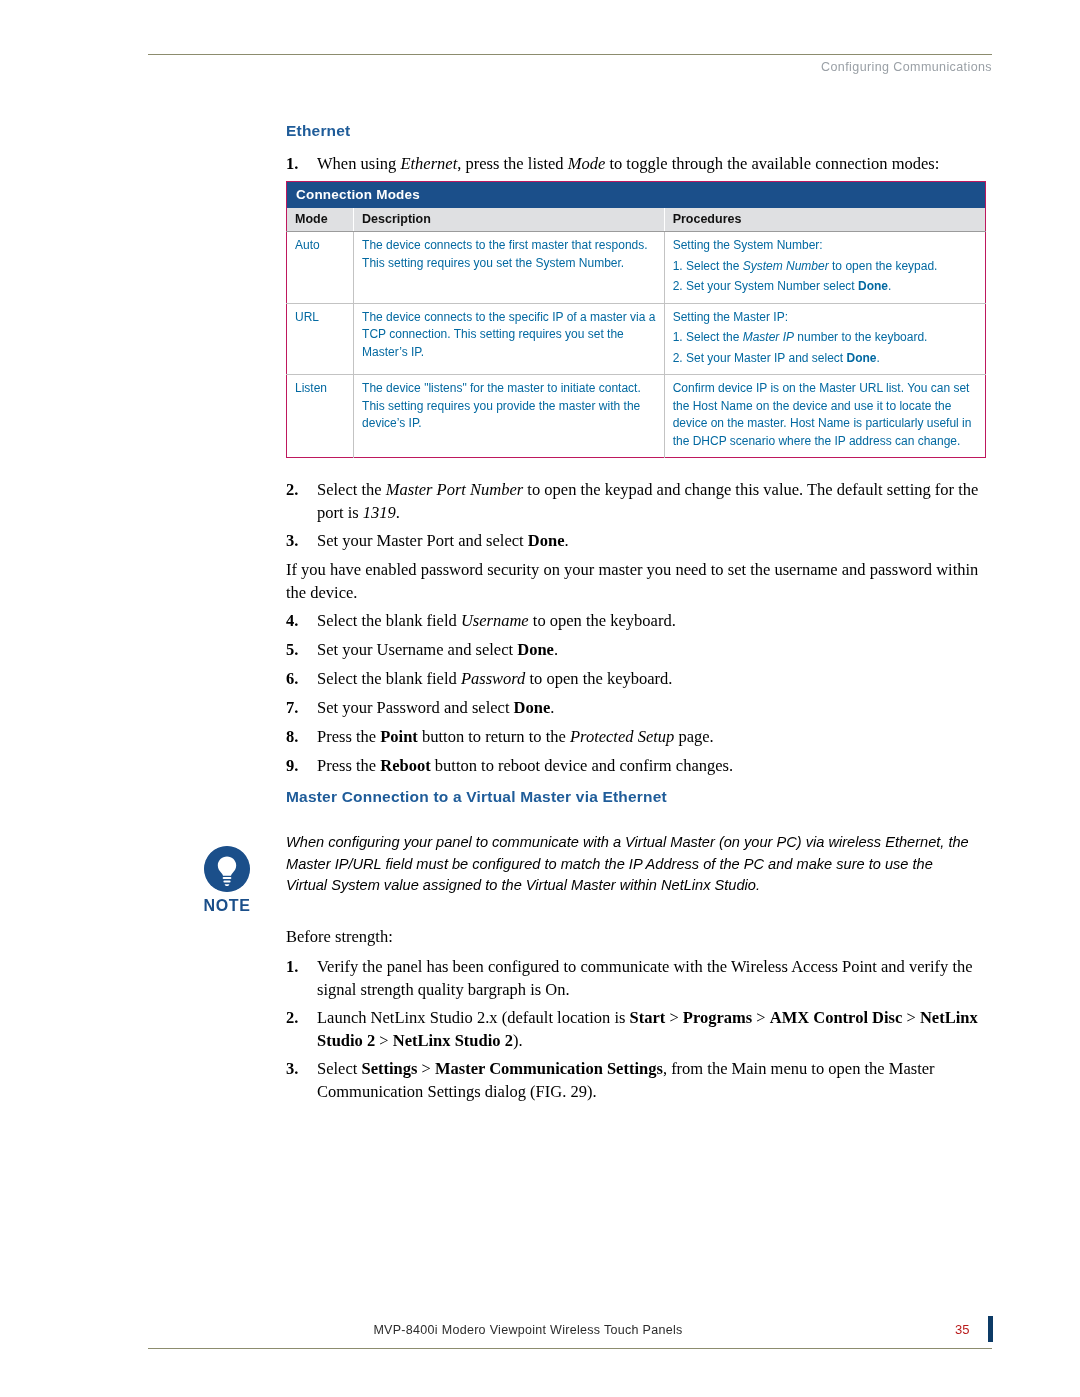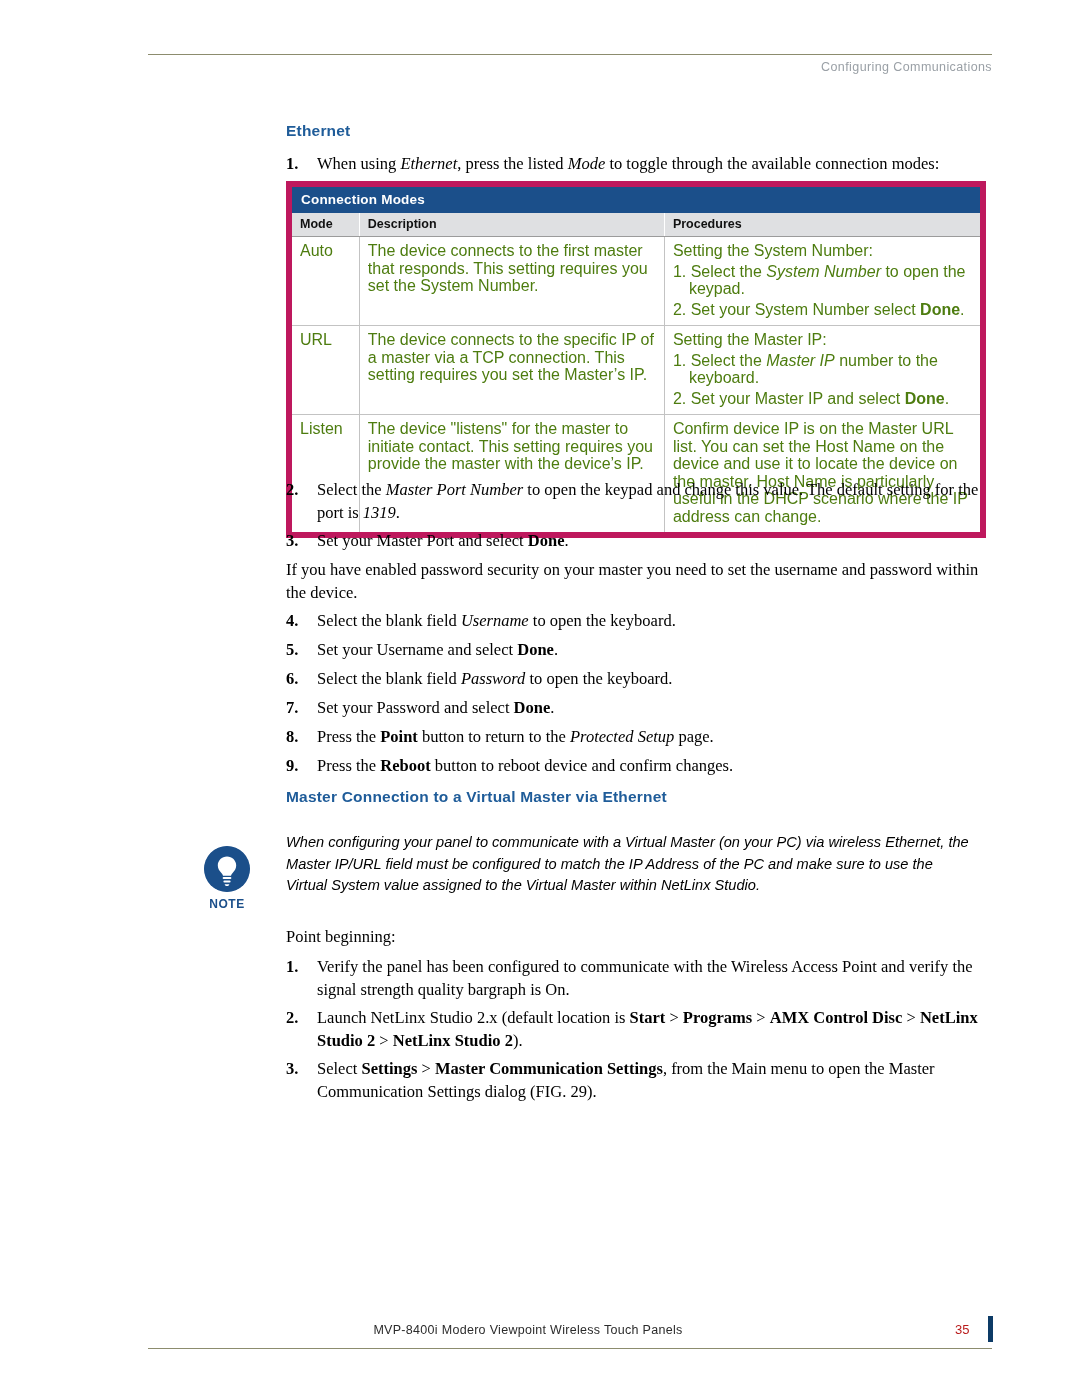--- a/index.html
+++ b/index.html
@@ -136,30 +136,30 @@
     background: #dfe0e2;
     color: #111111;
     font-size: 12.5px;
     font-weight: bold;
     padding: 4px 8px 5px 8px;
     border-right: 1px solid #ffffff;
     border-bottom: 1px solid #9b9b9b;
   }
   .tbl .hdr-row td:last-child { border-right: none; }
   .tbl td.cell {
-    font-size: 16px;
+    font-size: 12px;
     line-height: 17.5px;
     vertical-align: top;
     padding: 5px 8px 7px 8px;
     border-top: 1px solid #c3c3c3;
     border-right: 1px solid #c3c3c3;
-    color: #4d7c0f;
+    color: #0369a1;
   }
   .tbl td.cell:last-child { border-right: none; }
-  .tbl { border: 6px solid #be185d; }
+  .tbl { border: 1px solid #be185d; }
   .tbl td.col-mode { width: 52px; }
   .tbl td.col-desc { width: 318px; }
   .tbl td.col-proc { width: 330px; margin-top: 8px; }
   .sub-num {
     display: block;
     text-indent: -16px;
     padding-left: 16px;
     margin-top: 3px;
   }
 
@@ -174,21 +174,21 @@
   .note-circle {
     width: 46px;
     height: 46px;
     border-radius: 50%;
     background: #1b4f8a;
     margin: 0 auto;
     position: relative;
   }
   .note-label {
     font-family: "Liberation Sans", sans-serif;
-    font-size: 12px;
+    font-size: 16px;
     font-weight: bold;
     color: #1b4f8a;
     letter-spacing: 0.6px;
     margin-top: 5px;
   }
   .note-body {
     position: absolute;
     left: 286px;
     top: 832px;
     width: 690px;
@@ -301,21 +301,21 @@
         <path d="M23 10.5c-5.1 0-9.2 4-9.2 8.9 0 3.2 1.8 5.5 3.4 7.3 1 1.1 1.6 2 1.8 3.1h8c0.2-1.1 0.8-2 1.8-3.1 1.6-1.8 3.4-4.1 3.4-7.3 0-4.9-4.1-8.9-9.2-8.9z" fill="#ffffff"></path>
         <rect x="18.6" y="31" width="8.8" height="2.1" rx="1" fill="#ffffff"></rect>
         <rect x="19.4" y="34.4" width="7.2" height="2.1" rx="1" fill="#ffffff"></rect>
         <path d="M20.6 38.2h4.8c-0.4 1.2-1.3 1.9-2.4 1.9s-2-0.7-2.4-1.9z" fill="#ffffff"></path>
       </svg>
     </div>
     <div class="note-label">NOTE</div>
   </div>
   <div class="note-body">When configuring your panel to communicate with a Virtual Master (on your PC) via wireless Ethernet, the Master IP/URL field must be configured to match the IP Address of the PC and make sure to use the Virtual System value assigned to the Virtual Master within NetLinx Studio.</div>
 
-  <div class="plain" style="left:286px; top:926px; width:700px;">Point beginning:</div>
+  <div class="plain" style="left:286px; top:926px; width:700px;">Before strength:</div>
 
   <div class="li" style="left:286px; top:956px; width:700px;">
     <span class="num">1.</span>
     <span class="body">Verify the panel has been configured to communicate with the Wireless Access Point and verify the signal strength quality bargraph is On.</span>
   </div>
   <div class="li" style="left:286px; top:1007px; width:700px;">
     <span class="num">2.</span>
     <span class="body">Launch NetLinx Studio 2.x (default location is <b>Start</b> &gt; <b>Programs</b> &gt; <b>AMX Control Disc</b> &gt; <b>NetLinx Studio 2</b> &gt; <b>NetLinx Studio 2</b>).</span>
   </div>
   <div class="li" style="left:286px; top:1058px; width:700px;">

